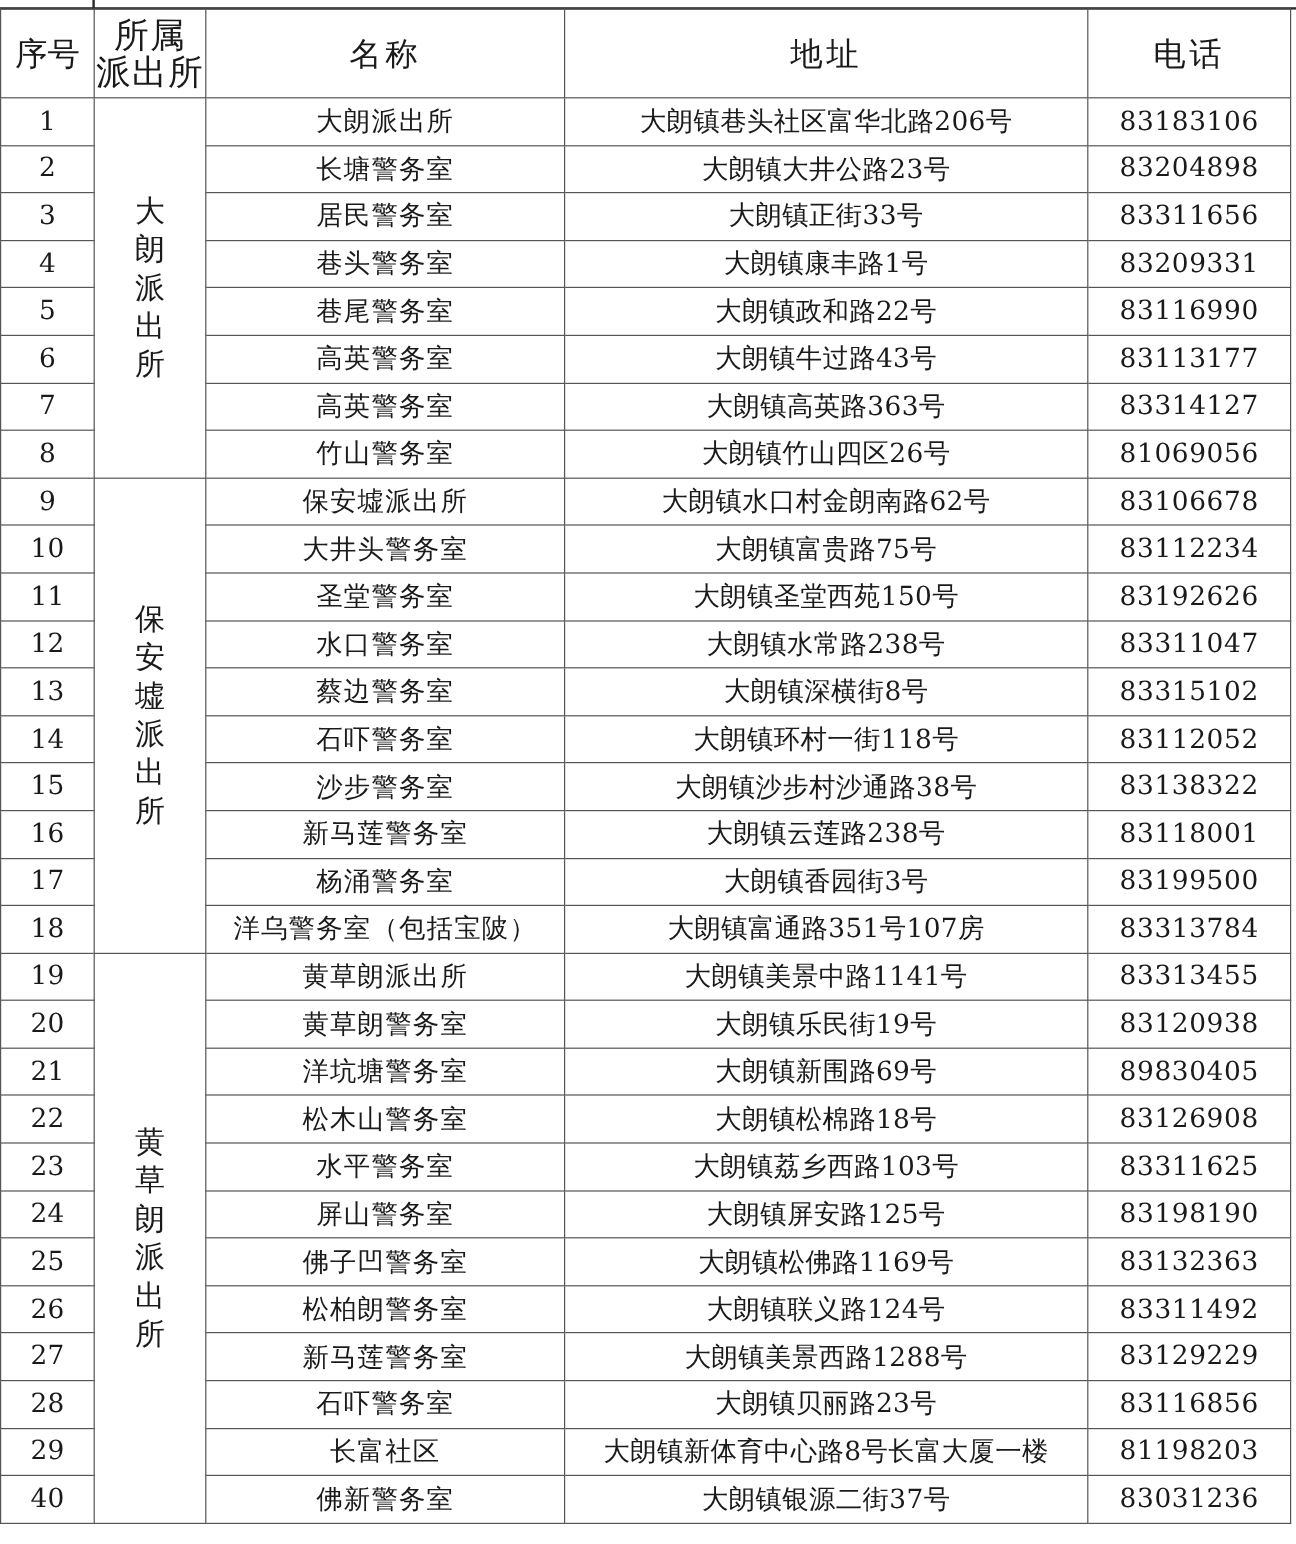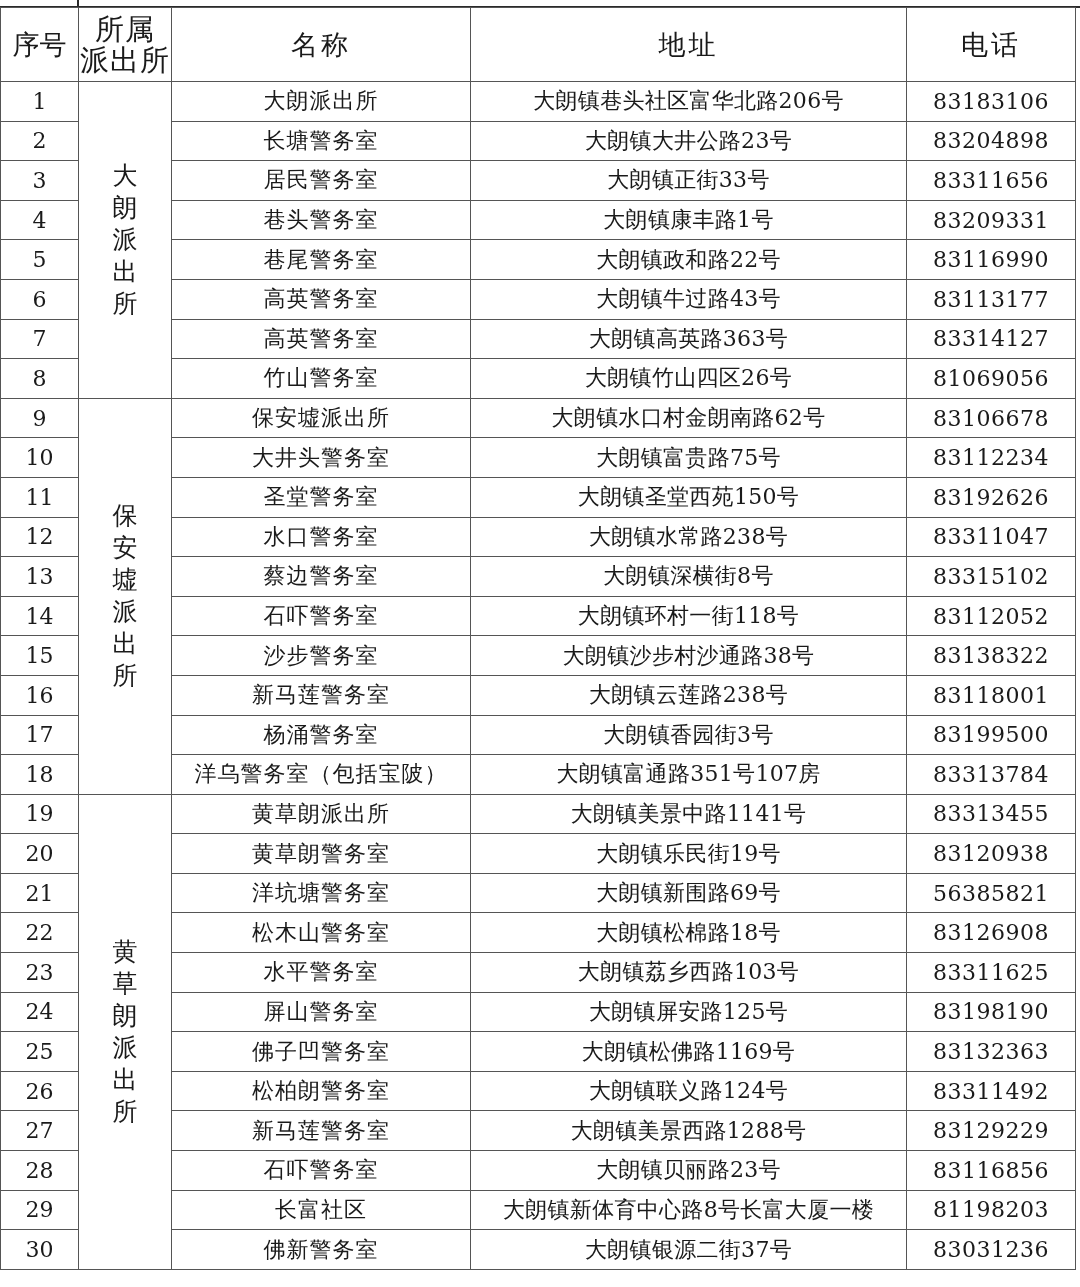--- a/index.html
+++ b/index.html
@@ -226,21 +226,21 @@
       <tr>
         <td class="idx">20</td>
         <td class="name">黄草朗警务室</td>
         <td class="addr">大朗镇乐民街19号</td>
         <td class="phone">83120938</td>
       </tr>
       <tr>
         <td class="idx">21</td>
         <td class="name">洋坑塘警务室</td>
         <td class="addr">大朗镇新围路69号</td>
-        <td class="phone">56385821</td>
+        <td class="phone">89830405</td>
       </tr>
       <tr>
         <td class="idx">22</td>
         <td class="name">松木山警务室</td>
         <td class="addr">大朗镇松棉路18号</td>
         <td class="phone">83126908</td>
       </tr>
       <tr>
         <td class="idx">23</td>
         <td class="name">水平警务室</td>
@@ -277,19 +277,19 @@
         <td class="addr">大朗镇贝丽路23号</td>
         <td class="phone">83116856</td>
       </tr>
       <tr>
         <td class="idx">29</td>
         <td class="name">长富社区</td>
         <td class="addr">大朗镇新体育中心路8号长富大厦一楼</td>
         <td class="phone">81198203</td>
       </tr>
       <tr>
-        <td class="idx">30</td>
+        <td class="idx">40</td>
         <td class="name">佛新警务室</td>
         <td class="addr">大朗镇银源二街37号</td>
         <td class="phone">83031236</td>
       </tr>
     </tbody>
 </table>
 
 </body></html>

